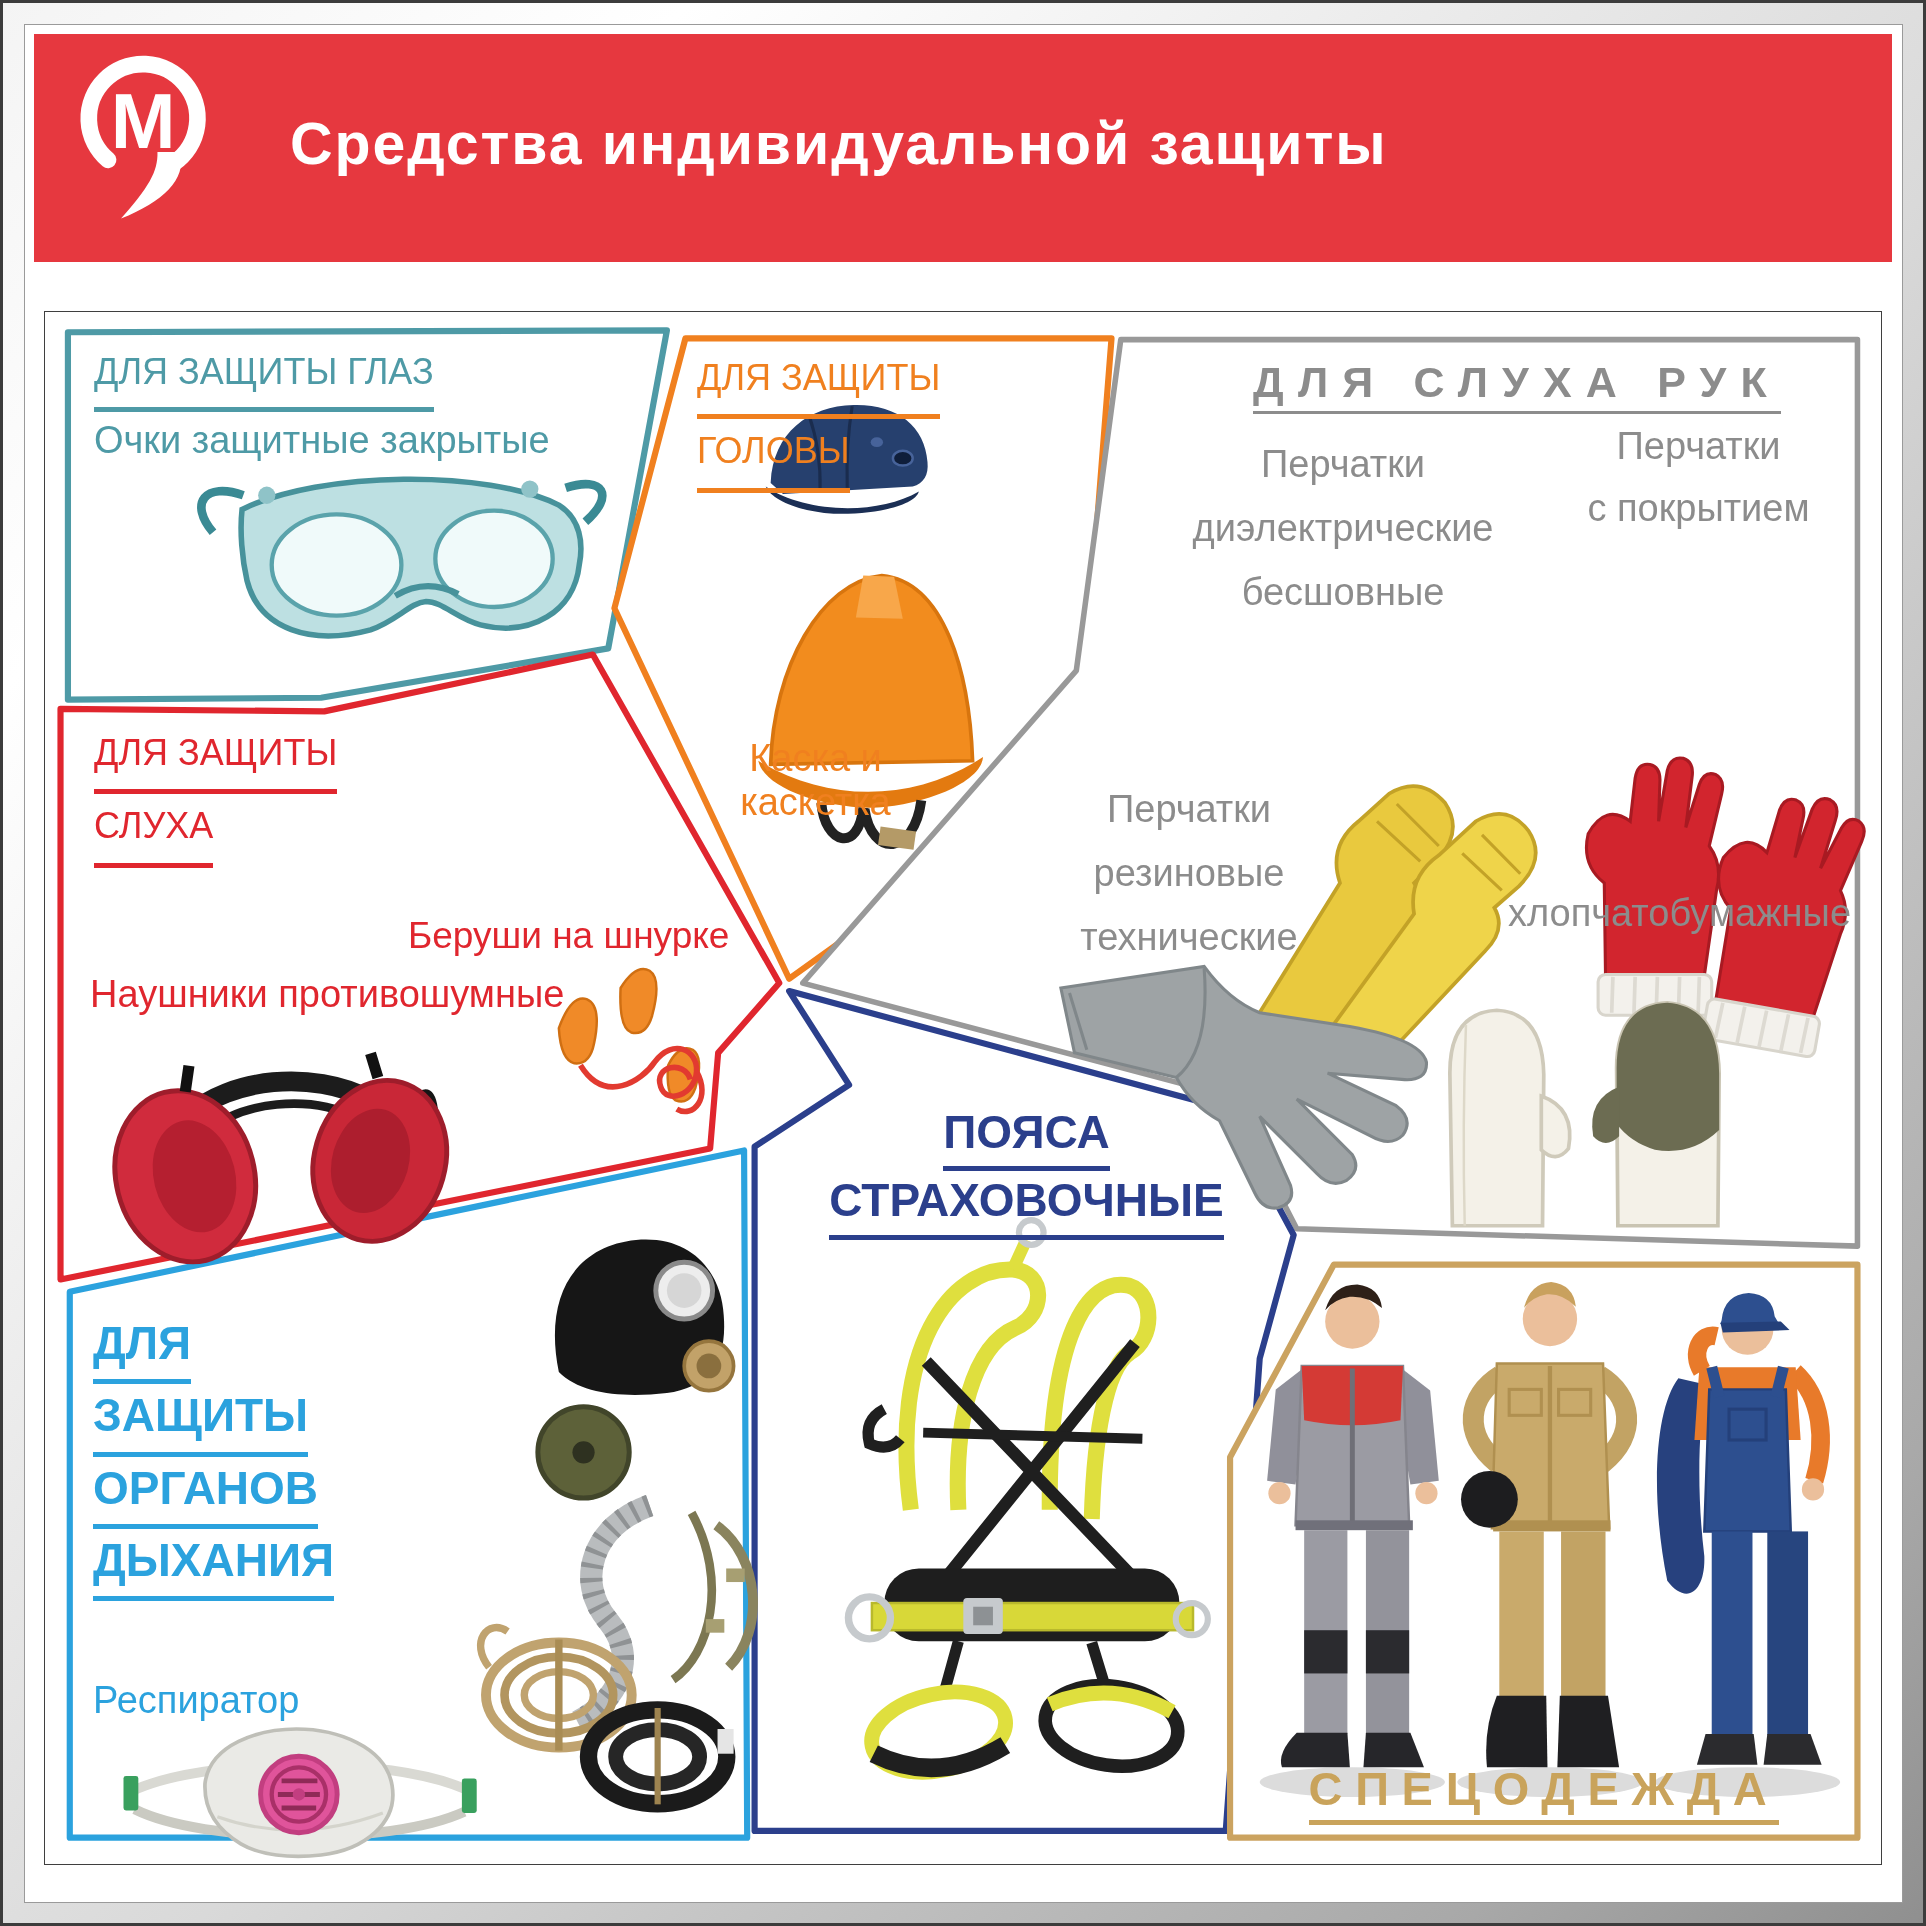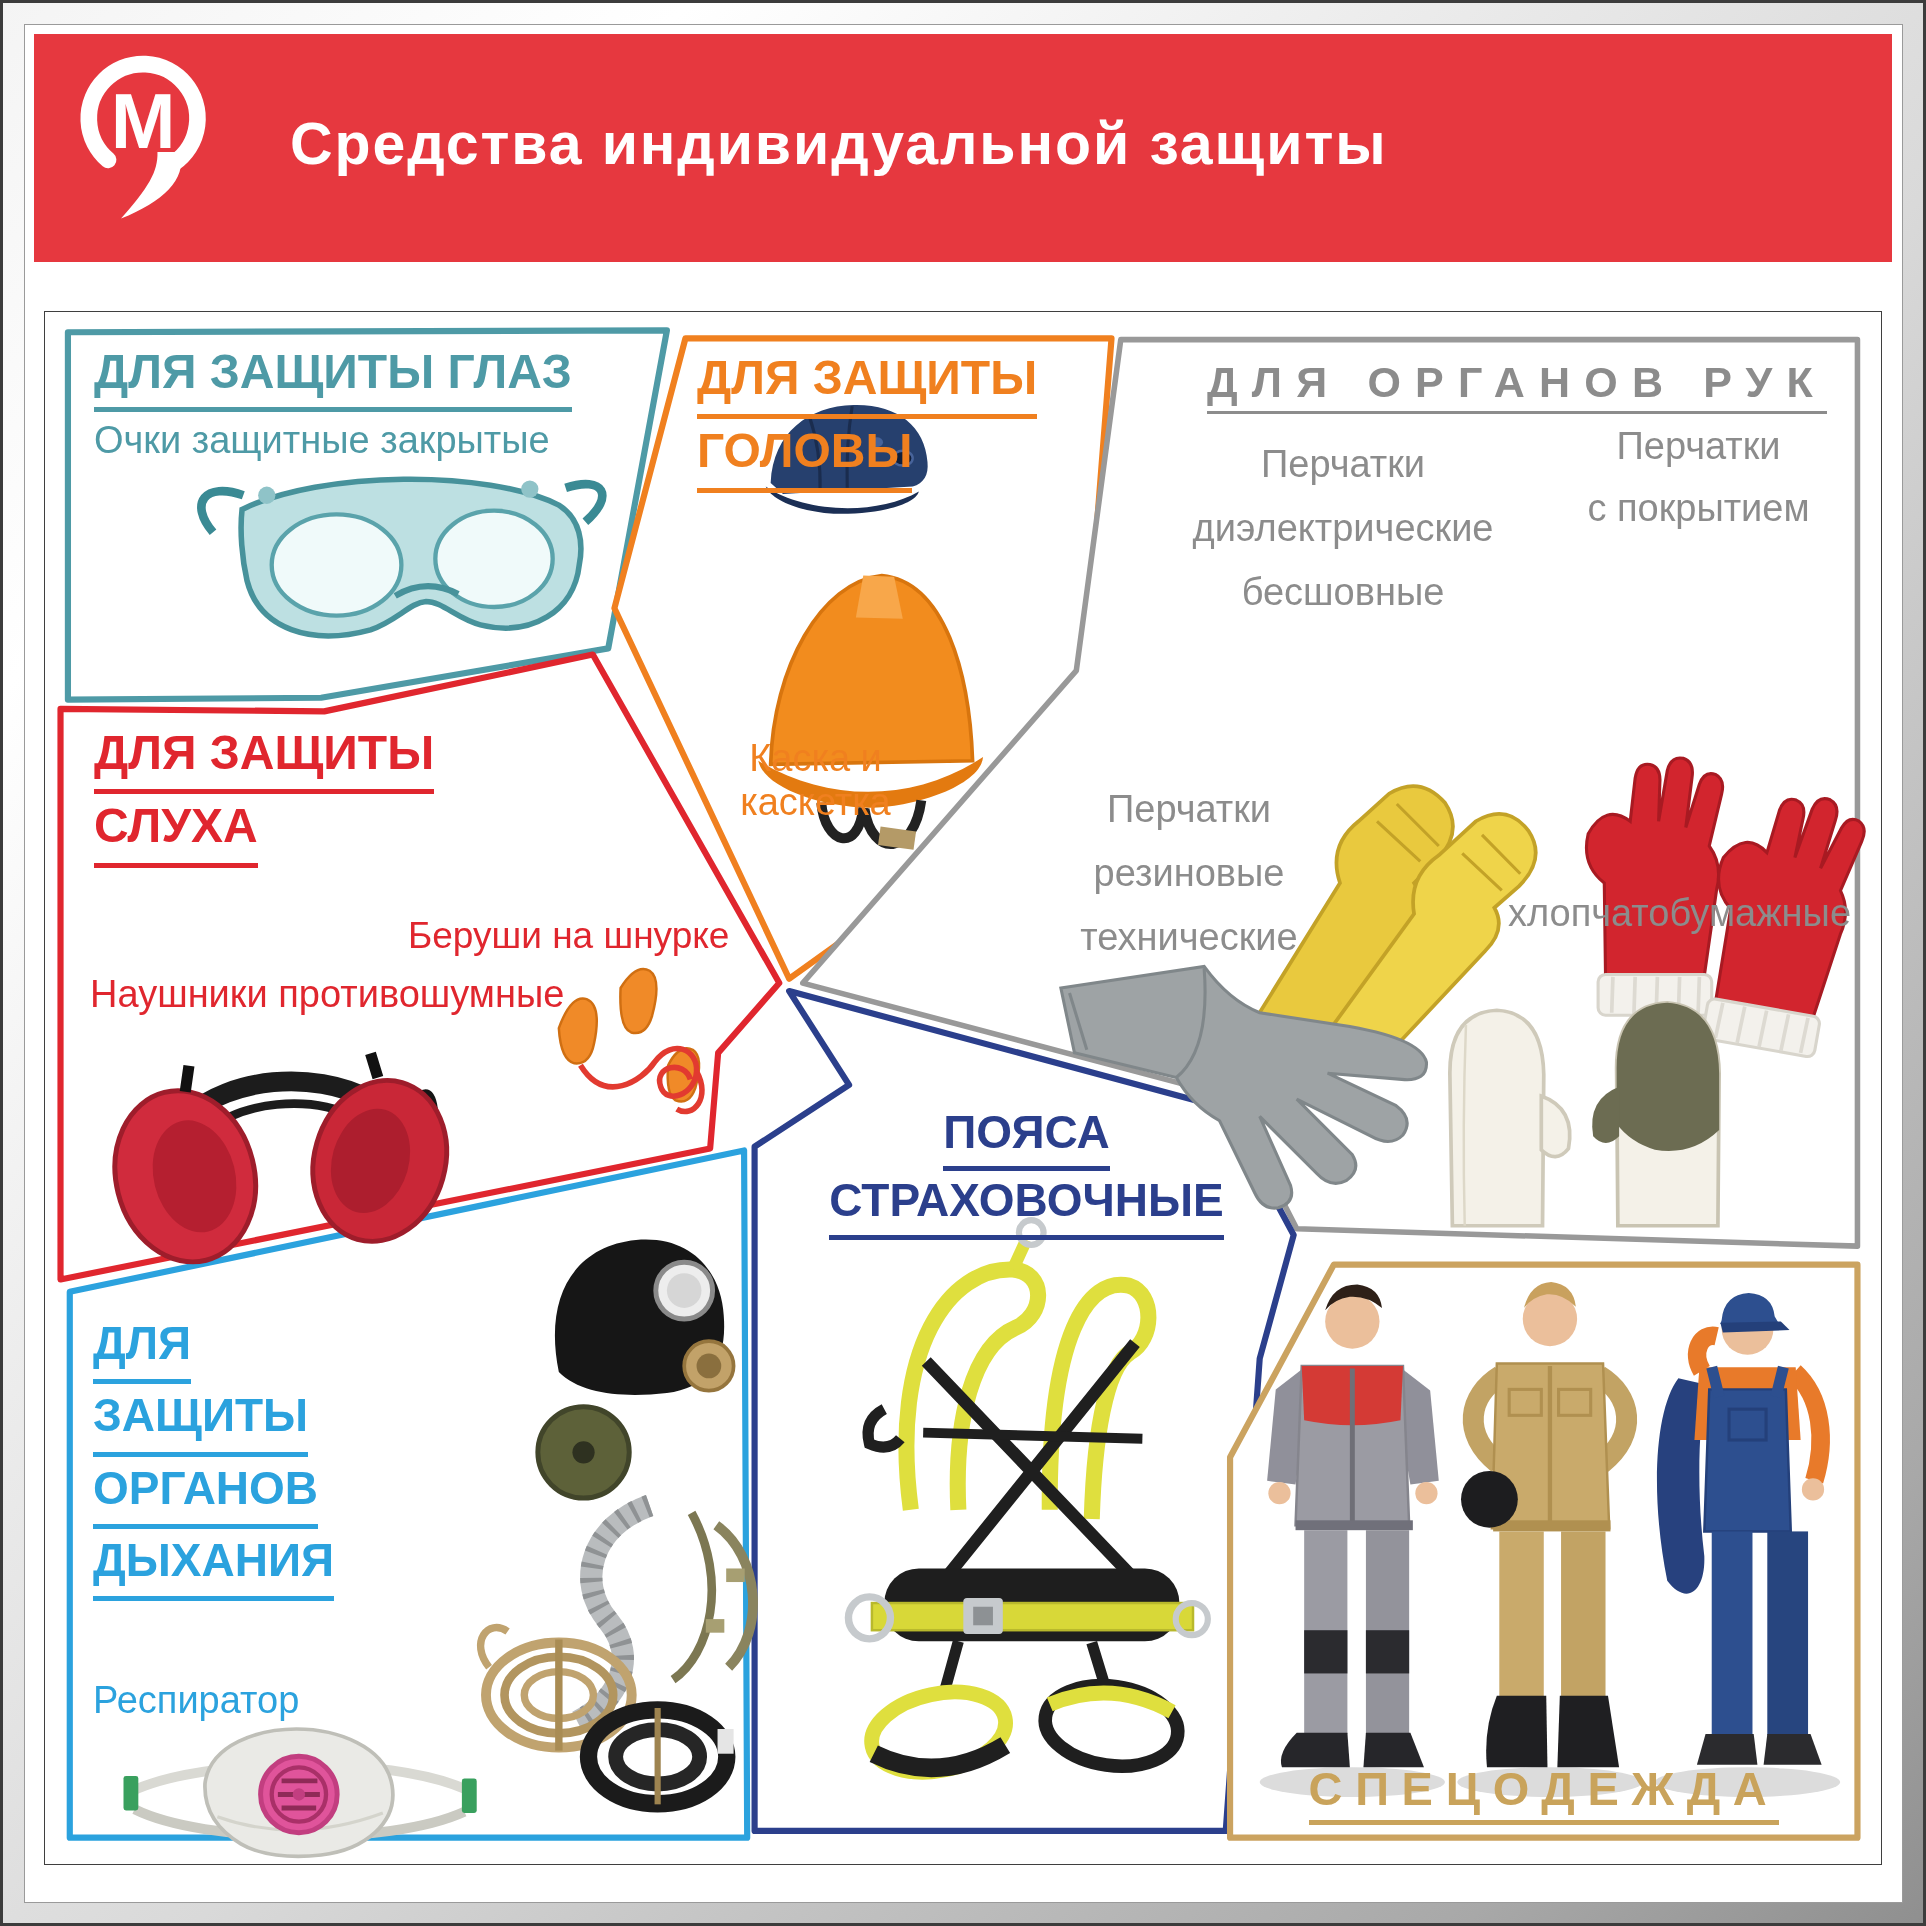--- a/index.html
+++ b/index.html
@@ -16,21 +16,21 @@
   
   .content-rect{position:absolute;left:44px;top:311px;width:1838px;height:1554px;
                 border:1.9px solid #3f3f3f;box-sizing:border-box;background:#fff;}
   
   #art{position:absolute;left:0;top:0;width:1926px;height:1926px;}
   
   .tb{position:absolute;white-space:nowrap;}
   .ul{display:inline-block;border-bottom:5px solid currentColor;padding-bottom:4.3px;}
   .t-eyes{color:#4E9AA6;} .t-head{color:#F0801F;} .t-hands{color:#8C8C8C;}
   .t-hear{color:#E0262E;} .t-resp{color:#2BA2DE;} .t-harn{color:#2B3F8C;} .t-spec{color:#C9A35B;}
-  .sec-title{font-size:48px;font-weight:bold;line-height:62px;}
+  .sec-title{font-size:36px;font-weight:normal;line-height:62px;}
   .sec-label{font-size:38px;line-height:46px;}
   .center{text-align:center;} .right{text-align:right;}
 </style>
 </head>
 <body>
 
 <div id="poster">
 
   <div class="frame"></div>
   <div class="frame-edge"></div>
@@ -265,21 +265,21 @@
   <div class="tb sec-title t-head" style="left:697px;top:346px;line-height:64px;">
     <div><span class="ul">ДЛЯ ЗАЩИТЫ</span></div>
     <div><span class="ul">ГОЛОВЫ</span></div>
   </div>
   <div class="tb sec-label t-head center" style="left:723px;top:736px;width:185px;line-height:44px;">
     <div>Каска и</div>
     <div>каскетка</div>
   </div>
 
   <div class="tb t-hands center" style="left:1176px;top:358px;width:682px;font-size:43px;font-weight:bold;letter-spacing:0.33em;">
-    <span class="ul" style="border-bottom-width:3.7px;">ДЛЯ ОРГАНОВ РУК</span>
+    <span class="ul" style="border-bottom-width:3.7px;">ДЛЯ СЛУХА РУК</span>
   </div>
   <div class="tb sec-label t-hands center" style="left:1161px;top:432px;width:364px;line-height:64px;">
     <div>Перчатки</div>
     <div>диэлектрические</div>
     <div>бесшовные</div>
   </div>
   <div class="tb sec-label t-hands center" style="left:1532px;top:415px;width:333px;line-height:62px;">
     <div>Перчатки</div>
     <div>с покрытием</div>
   </div>

